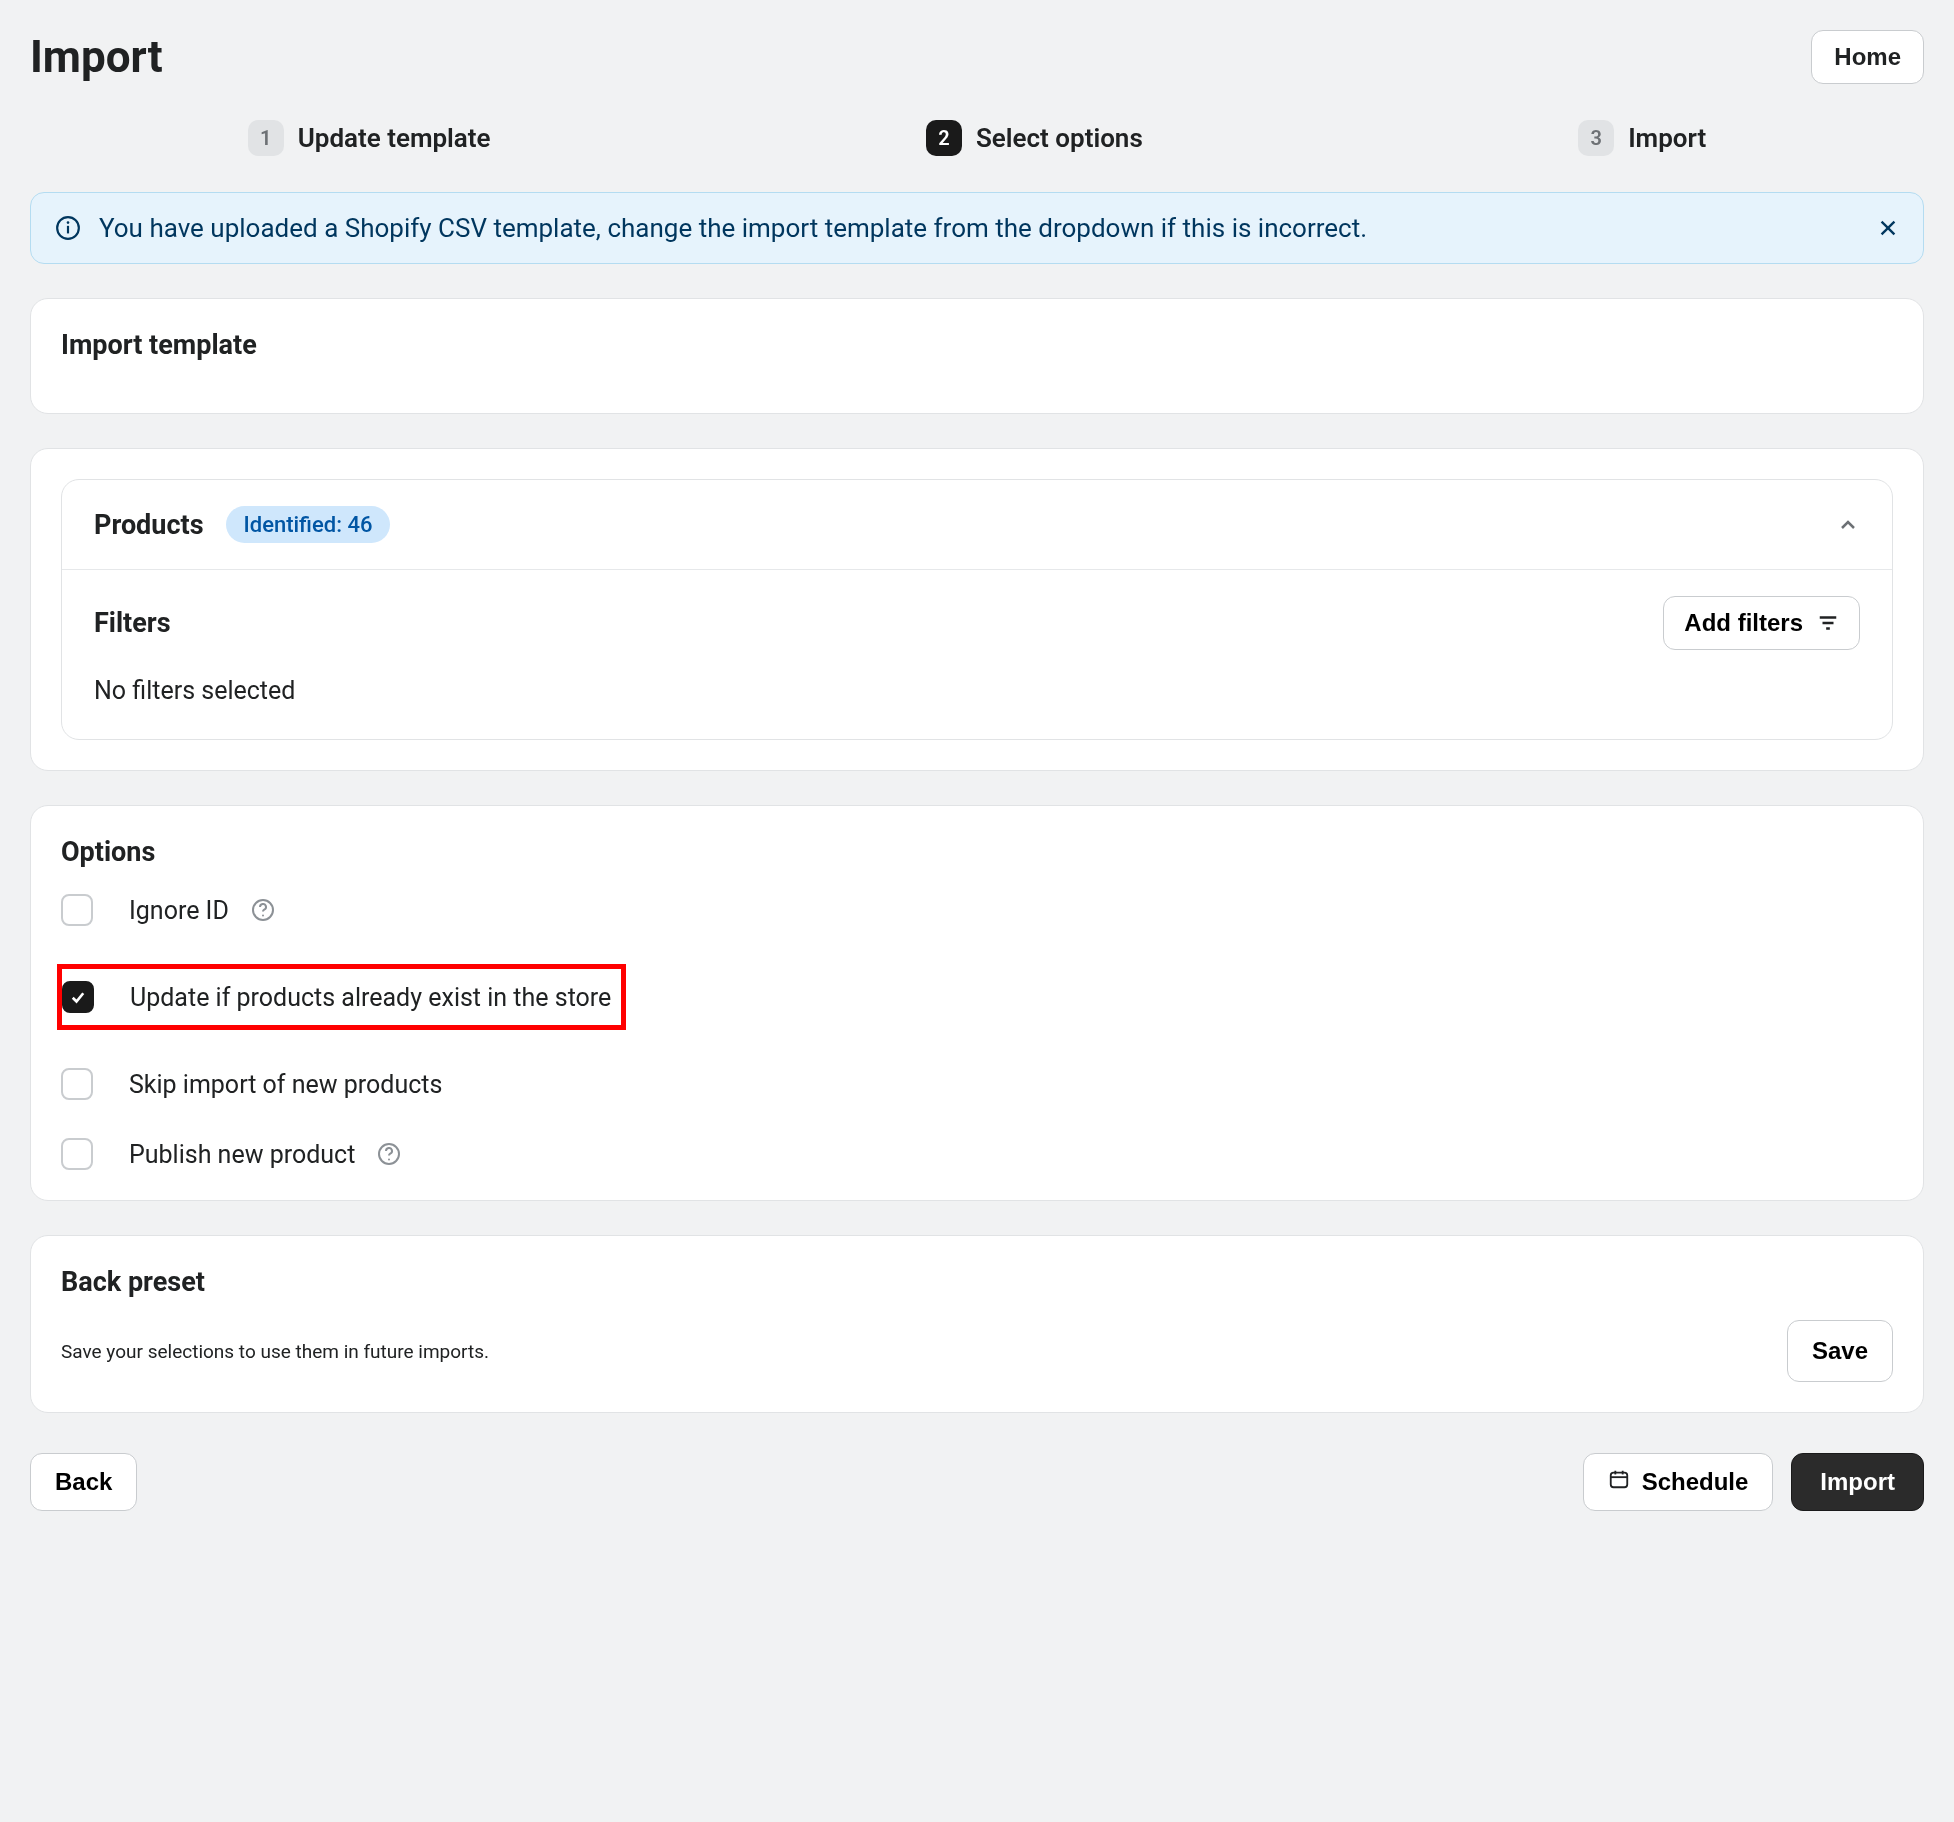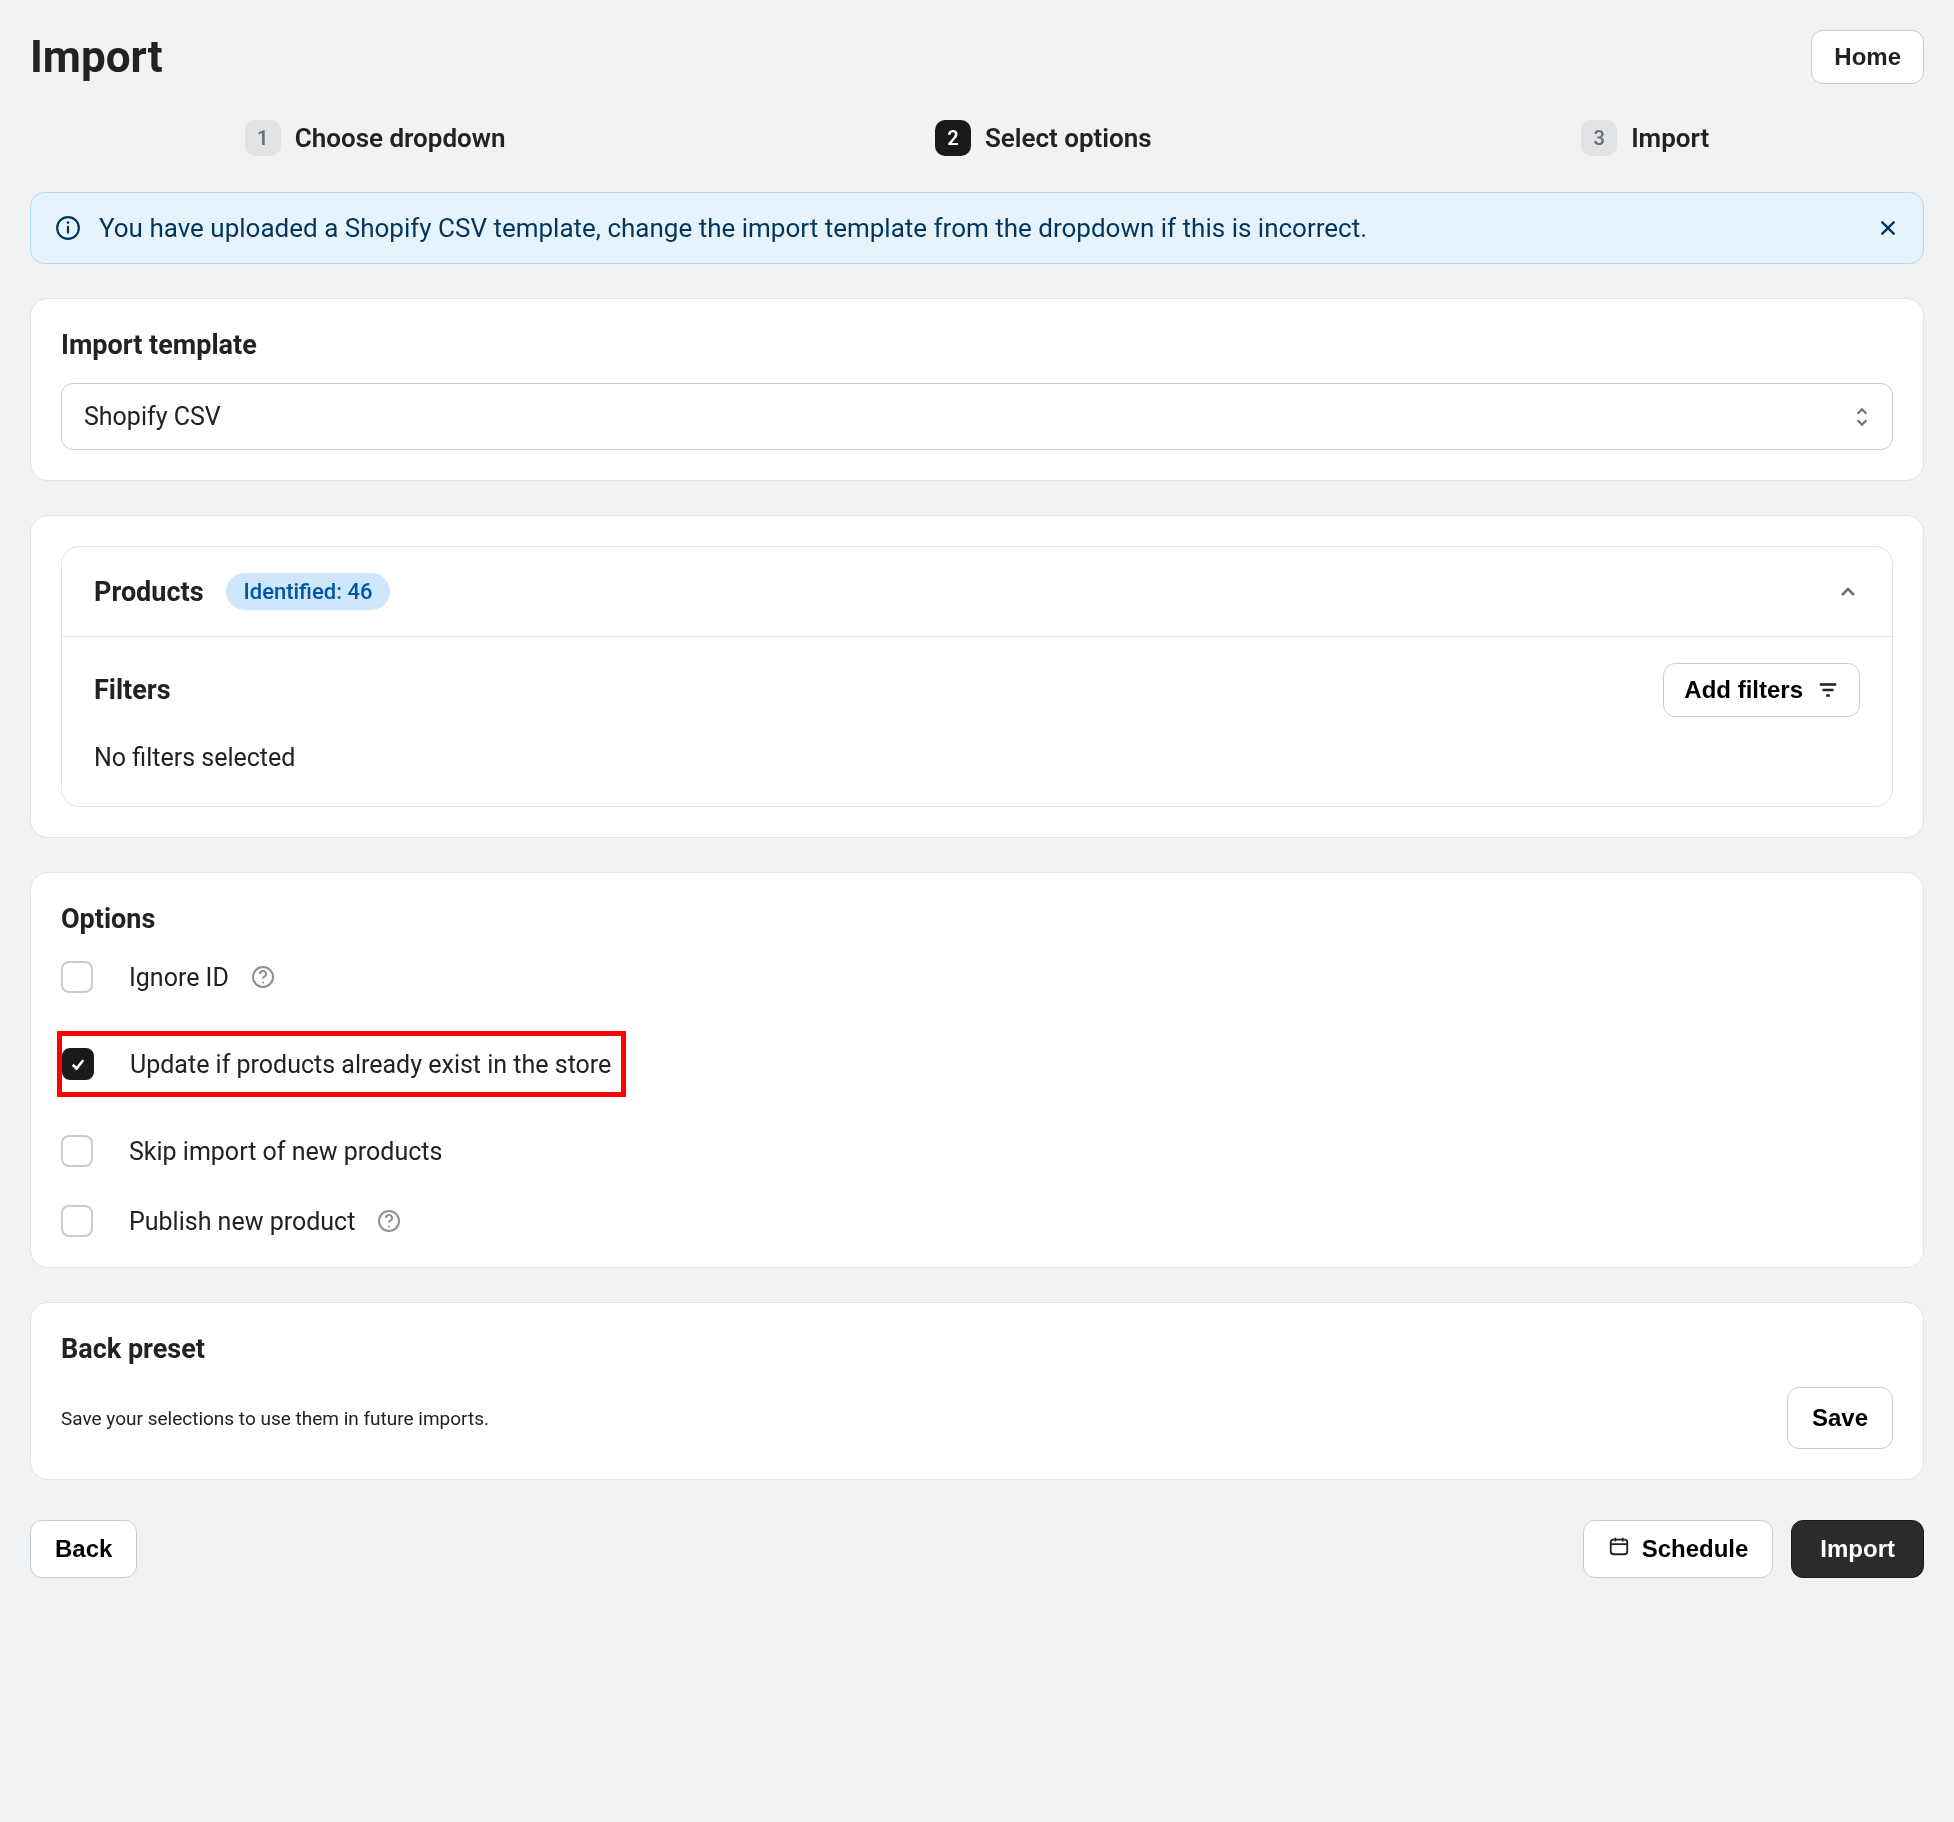--- a/index.html
+++ b/index.html
@@ -267,21 +267,21 @@
 <body>
 
 <div class="header-row">
   <h1 class="page-title">Import</h1>
   <button class="home-btn">Home</button>
 </div>
 
 <div class="steps">
   <div class="step">
     <span class="step-num">1</span>
-    <span class="step-label">Choose dropdown</span>
+    <span class="step-label">Update template</span>
   </div>
   <div class="step">
     <span class="step-num active">2</span>
     <span class="step-label">Select options</span>
   </div>
   <div class="step">
     <span class="step-num">3</span>
     <span class="step-label">Import</span>
   </div>
 </div>
@@ -298,29 +298,20 @@
   <span style="cursor:pointer;">
     <svg width="22" height="22" viewBox="0 0 24 24" fill="none" stroke="#00365e" stroke-width="2.5">
         <line x1="5" y1="5" x2="19" y2="19"></line>
         <line x1="19" y1="5" x2="5" y2="19"></line>
       </svg>
   </span>
 </div>
 
 <div class="card">
   <div class="section-title">Import template</div>
-  <div class="select-wrap">
-    <div class="select">Shopify CSV</div>
-    <span class="select-caret">
-      <svg width="18" height="22" viewBox="0 0 16 20" fill="none" stroke="#6d7175" stroke-width="2">
-          <polyline points="4,7 8,3 12,7"></polyline>
-          <polyline points="4,13 8,17 12,13"></polyline>
-        </svg>
-    </span>
-  </div>
 </div>
 
 <div class="card">
   <div class="subcard">
     <div class="subcard-header">
       <span class="section-title" style="margin-bottom:0;">Products</span>
       <span class="badge">Identified: 46</span>
       <span class="chevron-collapse">
         <svg width="24" height="24" viewBox="0 0 24 24" fill="none" stroke="#6d7175" stroke-width="2.5">
             <polyline points="6,15 12,9 18,15"></polyline>

